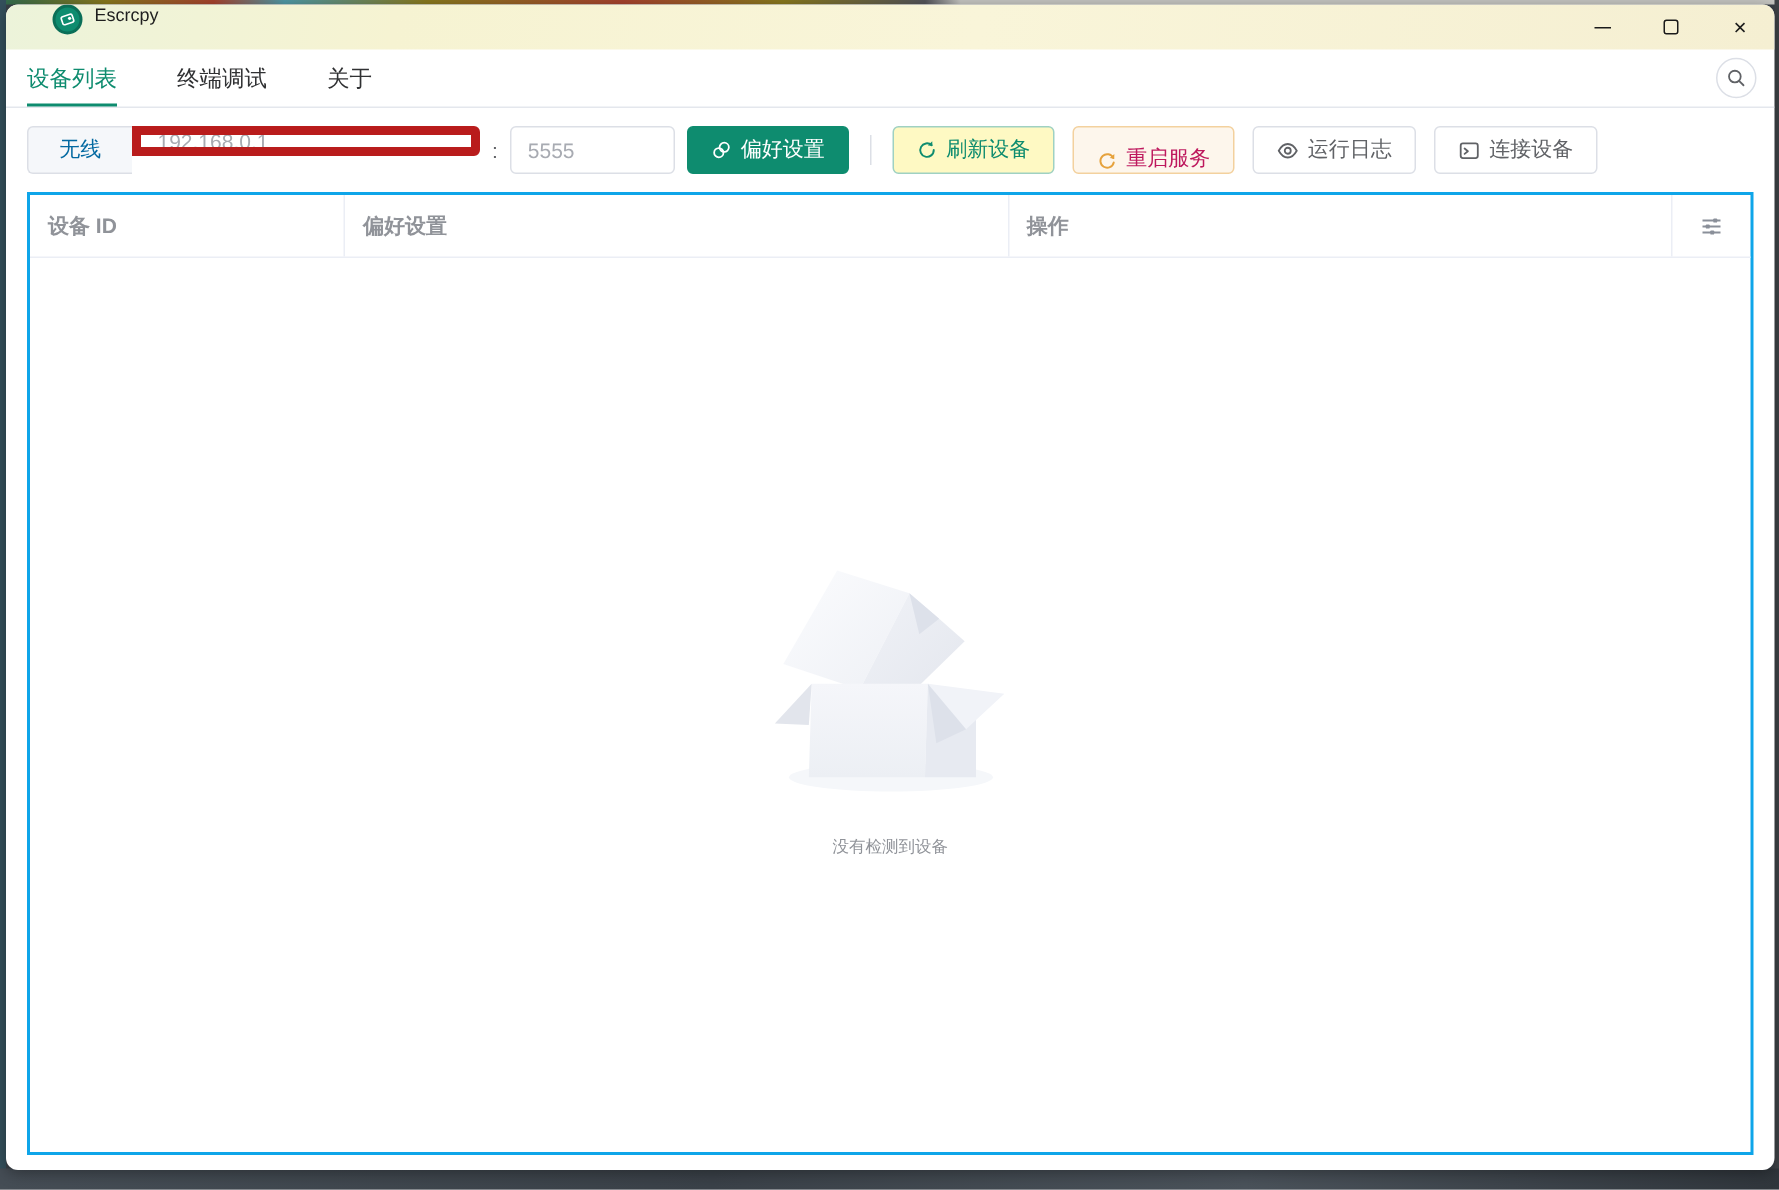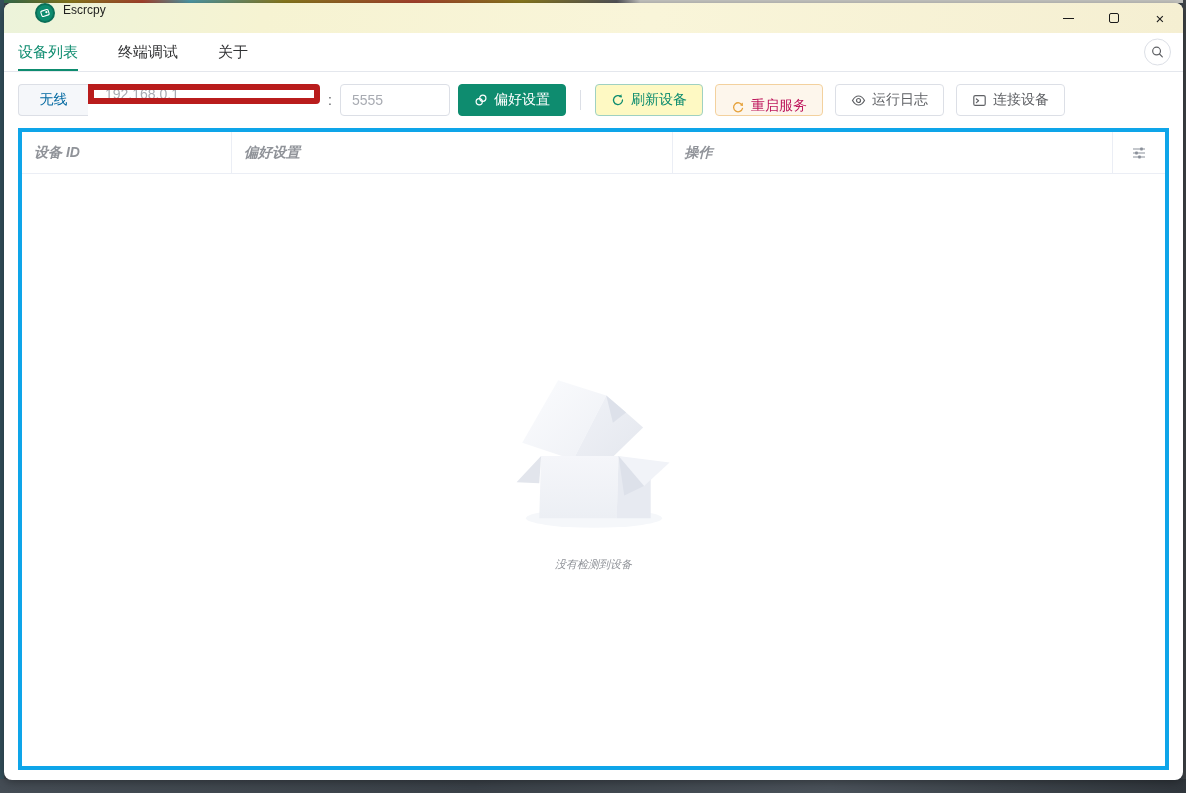--- a/index.html
+++ b/index.html
@@ -98,22 +98,22 @@
     border:1px solid #dcdfe6; background:#fff; color:#606266; white-space:nowrap;
   }
   .btn-primary { background:#0e8c6f; border-color:#0e8c6f; color:#fff; margin-left:8px; }
   .btn-success-plain { background:#fef9c3; border-color:#9fd1c2; color:#0e8c6f; }
   .btn-warning-plain { background:#fdf6ec; border-color:#f3d19e; color:#be185d;align-items:flex-end; }
   .btn + .btn { margin-left:12px; }
   .toolbar-divider { width:1px; height:20px; background:#dcdfe6; margin:0 14px; flex:0 0 1px; }
   .icon-svg { display:block; }
   
   .table-wrap {
-    margin:0 14px; flex:1 1 auto; border:4px solid #0ea5e9;
-    display:flex; flex-direction:column; margin-bottom:10px;font-style:italic;
+    margin:0 14px; flex:1 1 auto; border:2px solid #0ea5e9;
+    display:flex; flex-direction:column; margin-bottom:10px;
   }
   .thead { display:flex; height:42px; flex:0 0 42px; border-bottom:1px solid #ebeef5; }
   .th {
     display:flex; align-items:center; padding:0 12px;
     color:#909399; font-size:14px; font-weight:700;
     border-right:1px solid #ebeef5;
   }
   .th:last-child { border-right:none; }
   .th-id { width:210px; flex:0 0 210px; }
   .th-name { flex:1 1 0; }

